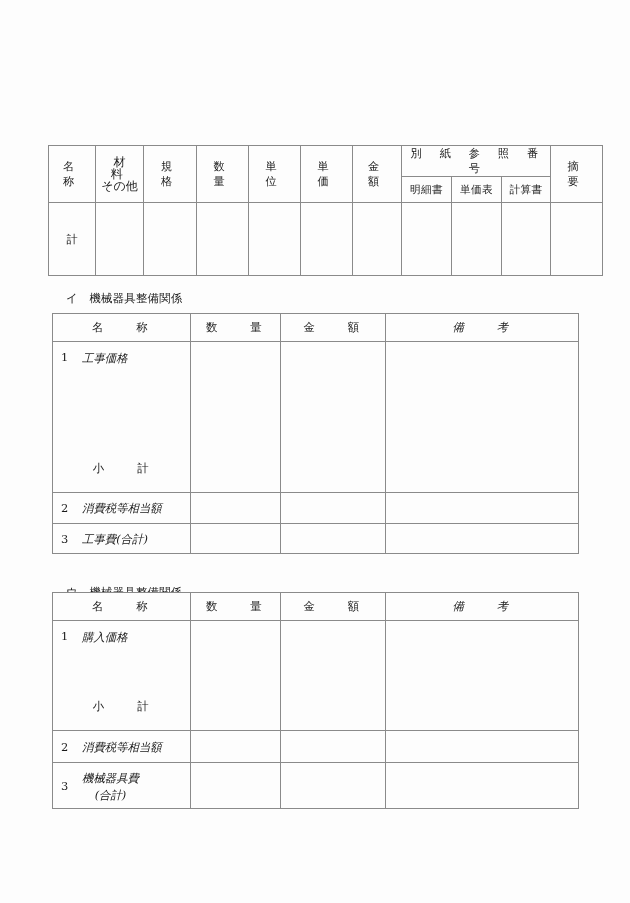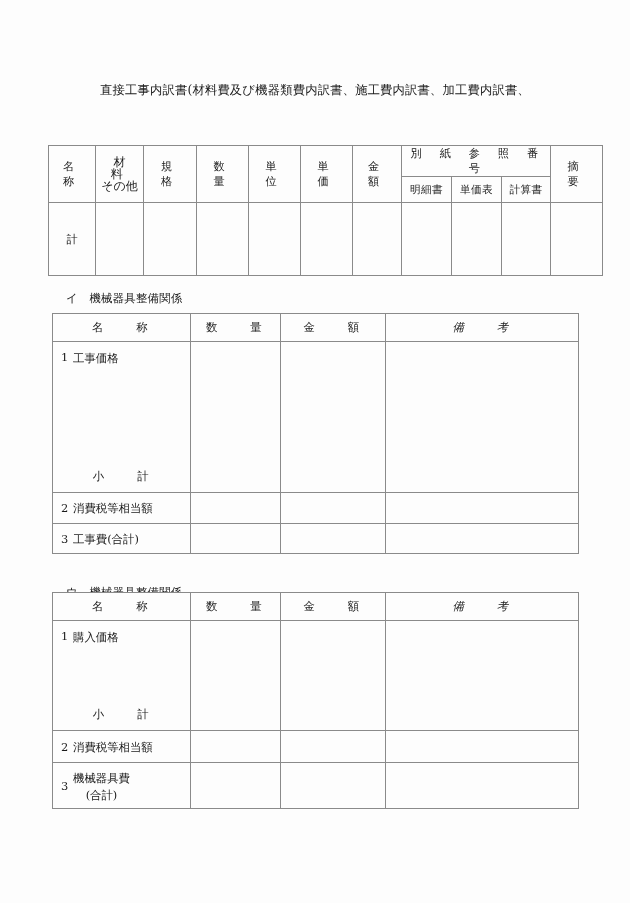--- a/index.html
+++ b/index.html
@@ -92,29 +92,30 @@
     position: relative;
     font-size: 11.4px;
   }
   .item-num {
     position: absolute;
     left: 8px;
     top: 8px;
   }
   .item-txt {
     position: absolute;
-    left: 20px;
+    left: 29px;
     top: 8px;
     line-height: 17px;
     white-space: pre-line;
+    font-style: italic;
   }
   .sub-total {
     position: absolute;
     left: 29px;
-    bottom: 8px;
+    bottom: 16px;
     letter-spacing: 0.95em;
     text-indent: 0.95em;
   }
   .item-simple {
     text-align: left;
     font-size: 11.4px;
     position: relative;
   }
   .item-simple .item-num { top: 50%; transform: translateY(-50%); }
   .item-simple .item-txt { top: 50%; transform: translateY(-50%); }
@@ -129,21 +130,20 @@
   #table3 .r2 { height: 32px; }
   #table3 .r3 { height: 46px; }
   #table3 .r3 .item-txt { top: 7px; transform: none; }
 </style>
 </head>
 <body>
 
 <div class="page">
 
   <div class="doc-title">
-    <span>直接工事内訳書(材料費及び機器類費内訳書、施工費内訳書、加工費内訳書、</span>
   </div>
 
   <table class="frm" id="table1">
     <colgroup>
       <col style="width:47px">
         <col style="width:48px">
         <col style="width:53px">
       <col style="width:52px">
         <col style="width:52px">
         <col style="width:52px">

